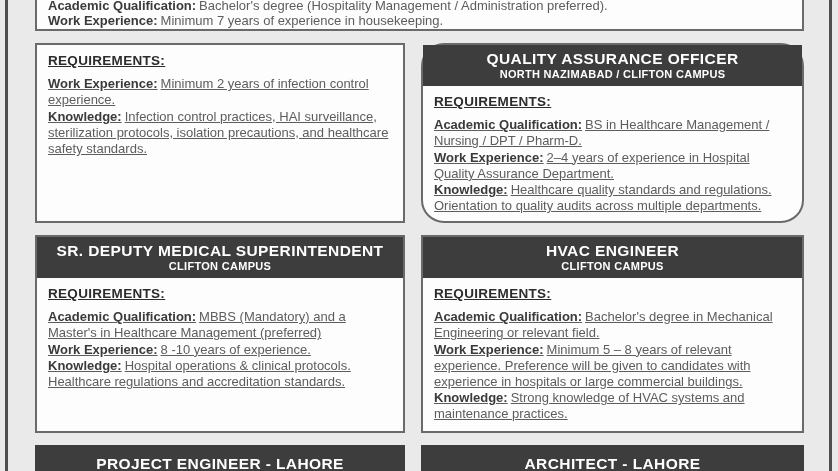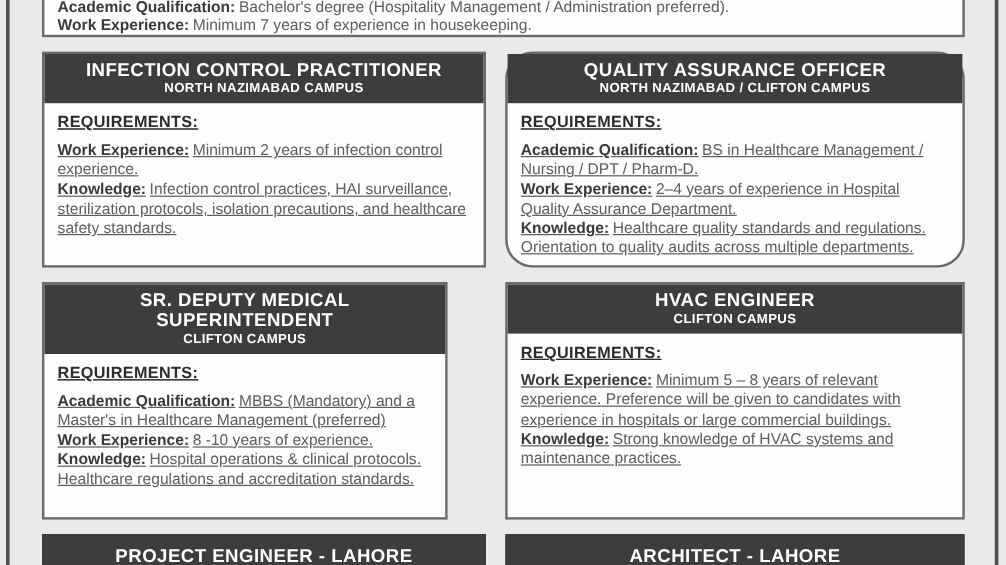--- a/index.html
+++ b/index.html
@@ -24,21 +24,21 @@
     box-sizing: border-box;
   }
   .card-top-partial {
     left: 35px; top: -18px; width: 769px; height: 49px;
     padding: 14px 10px 0 11px;
   }
   .card-top-partial .item { font-size: 13px; line-height: 15px; color: #5d5d5d; }
 
   .job-card-1 { left: 35px;  top: 43px;  width: 370px; height: 180px; }
   .job-card-2 { left: 421px; top: 43px;  width: 383px; height: 180px; border-radius: 23px; }
-  .job-card-3 { left: 35px;  top: 235px; width: 338px; height: 198px; }
+  .job-card-3 { left: 35px;  top: 235px; width: 370px; height: 198px; }
   .job-card-4 { left: 421px; top: 235px; width: 383px; height: 198px; }
 
   .card-header {
     background: #3d3d3d;
     color: #ffffff;
     text-align: center;
     padding: 5px 4px 5px 4px;
   }
   .job-title {
     font-size: 15.5px;
@@ -96,24 +96,20 @@
 <div class="card card-top-partial">
   <p class="item">
     <span class="lbl">Academic Qualification:</span><span class="txt">Bachelor's degree (Hospitality Management / Administration preferred).</span>
   </p>
   <p class="item">
     <span class="lbl">Work Experience:</span><span class="txt">Minimum 7 years of experience in housekeeping.</span>
   </p>
 </div>
 
 <div class="card job-card-1">
-  <div class="card-header">
-    <div class="job-title">INFECTION CONTROL PRACTITIONER</div>
-    <div class="campus-label">NORTH NAZIMABAD CAMPUS</div>
-  </div>
   <div class="card-body">
     <div class="requirements-heading">REQUIREMENTS:</div>
     <p class="item">
       <span class="lbl">Work Experience:</span><span class="txt">Minimum 2 years of infection control experience.</span>
     </p>
     <p class="item">
       <span class="lbl">Knowledge:</span><span class="txt">Infection control practices, HAI surveillance, sterilization protocols, isolation precautions, and healthcare safety standards.</span>
     </p>
   </div>
 </div>
@@ -157,20 +153,23 @@
 </div>
 
 <div class="card job-card-4">
   <div class="card-header">
     <div class="job-title">HVAC ENGINEER</div>
     <div class="campus-label">CLIFTON CAMPUS</div>
   </div>
   <div class="card-body">
     <div class="requirements-heading">REQUIREMENTS:</div>
     <p class="item">
+      <span class="lbl">Academic Qualification:</span><span class="txt">Bachelor's degree in Mechanical Engineering or relevant field.</span>
+    </p>
+    <p class="item">
       <span class="lbl">Work Experience:</span><span class="txt">Minimum 5 – 8 years of relevant experience. Preference will be given to candidates with experience in hospitals or large commercial buildings.</span>
     </p>
     <p class="item">
       <span class="lbl">Knowledge:</span><span class="txt">Strong knowledge of HVAC systems and maintenance practices.</span>
     </p>
   </div>
 </div>
 
 <div class="bottom-header bottom-header-left">
   <span>PROJECT ENGINEER - LAHORE</span>

